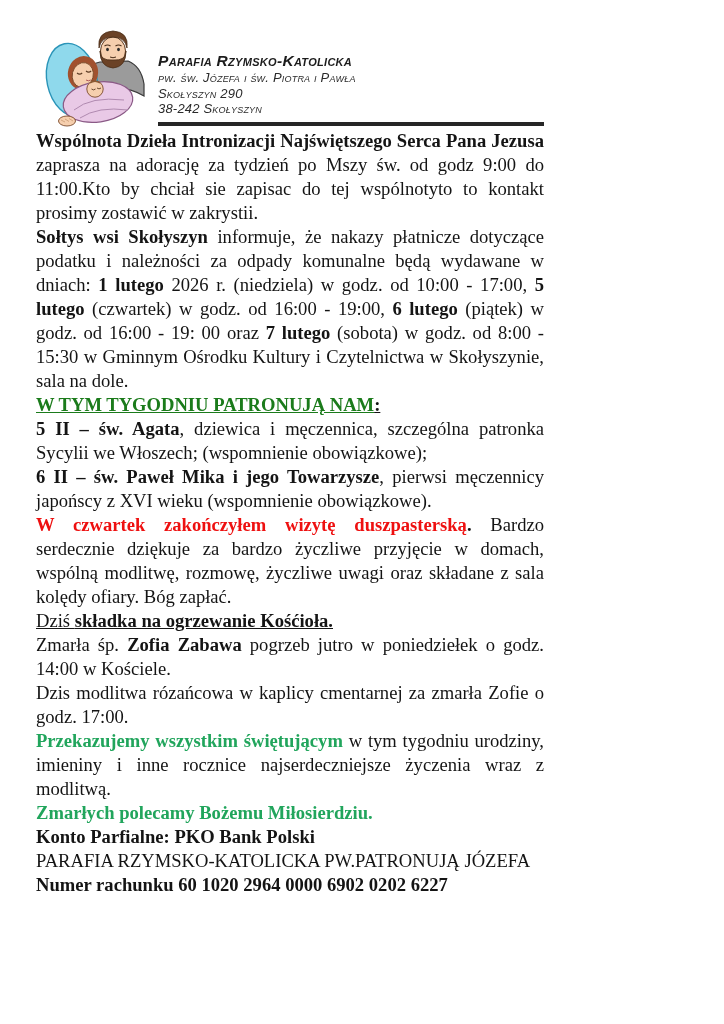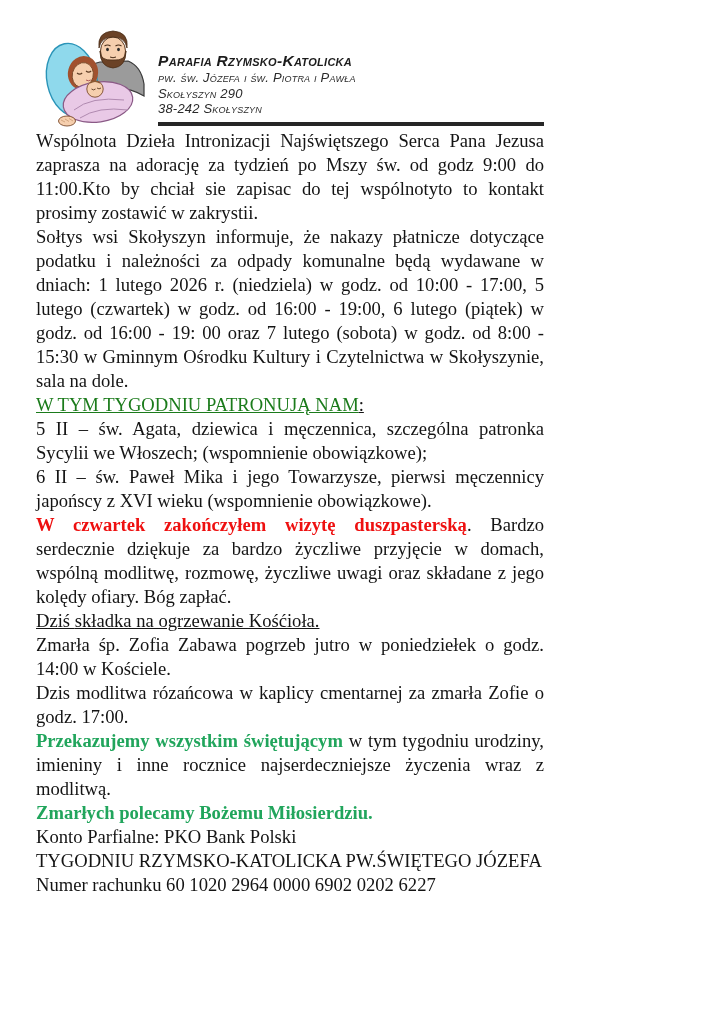--- a/index.html
+++ b/index.html
@@ -26,23 +26,23 @@
   .parish-sub{
     margin:0;
     font:italic small-caps normal 13px/15.5px "Liberation Sans",sans-serif;
     letter-spacing:.2px;color:#2a2a2a;
   }
   
   .content{margin-top:3px;font-size:18.6px;line-height:24px;}
   .content p{margin:0;text-align:justify;}
   .mt-s{margin-top:14px;}
   .mt-m{margin-top:20px;}
-  .b{font-weight:normal;}
+  .b{font-weight:bold;}
   .u{text-decoration:underline;}
-  .green-dark{color:var(--green-dark,#1b7b1b);font-weight:normal;}
+  .green-dark{color:var(--green-dark,#1b7b1b);font-weight:bold;}
   .green{color:var(--green,#21a55c);font-weight:bold;}
   .red{color:var(--red,#ee1010);font-weight:bold;}
   .black{color:#141414;}
   .center{text-align:center;}
 </style>
 </head>
 <body>
 
 <div class="page">
 
@@ -96,30 +96,30 @@
 
     <p><span class="b">Sołtys wsi Skołyszyn</span><span> informuje, że nakazy płatnicze dotyczące podatku i należności za odpady komunalne będą wydawane w dniach: </span><span class="b">1 lutego</span><span> 2026 r. (niedziela) w godz. od 10:00 - 17:00, </span><span class="b">5 lutego</span><span> (czwartek) w godz. od 16:00 - 19:00, </span><span class="b">6 lutego</span><span> (piątek) w godz. od 16:00 - 19: 00 oraz </span><span class="b">7 lutego</span><span> (sobota) w godz. od 8:00 - 15:30 w Gminnym Ośrodku Kultury i Czytelnictwa w Skołyszynie, sala na dole.</span></p>
 
 
     <p class="mt-s"><span class="green-dark u">W TYM TYGODNIU PATRONUJĄ NAM</span><span class="b u black">:</span></p>
 
     <p><span class="b">5 II – św. Agata</span><span>, dziewica i męczennica, szczególna patronka Sycylii we Włoszech; (wspomnienie obowiązkowe);</span></p>
 
     <p><span class="b">6 II – św. Paweł Mika i jego Towarzysze</span><span>, pierwsi męczennicy japońscy z XVI wieku (wspomnienie obowiązkowe).</span></p>
 
-    <p class="mt-s"><span class="red">W czwartek zakończyłem wizytę duszpasterską</span><span class="b">.</span><span> Bardzo serdecznie dziękuje za bardzo życzliwe przyjęcie w domach, wspólną modlitwę, rozmowę, życzliwe uwagi oraz składane z jego kolędy ofiary. Bóg zapłać.</span></p>
+    <p class="mt-s"><span class="red">W czwartek zakończyłem wizytę duszpasterską</span><span class="b">.</span><span> Bardzo serdecznie dziękuje za bardzo życzliwe przyjęcie w domach, wspólną modlitwę, rozmowę, życzliwe uwagi oraz składane z sala kolędy ofiary. Bóg zapłać.</span></p>
 
     <p><span class="u">Dziś </span><span class="b u">składka na ogrzewanie Kośćioła.</span></p>
 
     <p class="mt-m"><span>Zmarła śp. </span><span class="b">Zofia Zabawa</span><span> pogrzeb jutro w poniedziełek o godz. 14:00 w Kościele.</span></p>
 
     <p>Dzis modlitwa rózańcowa w kaplicy cmentarnej za zmarła Zofie o godz. 17:00.</p>
 
     <p class="mt-m"><span class="green">Przekazujemy wszystkim świętującym</span><span> w tym tygodniu urodziny, imieniny i inne rocznice najserdeczniejsze życzenia wraz z modlitwą.</span></p>
 
     <p class="green">Zmarłych polecamy Bożemu Miłosierdziu.</p>
 
     <p class="center b">Konto Parfialne: PKO Bank Polski</p>
-    <p class="center">TYGODNIU RZYMSKO-KATOLICKA PW.ŚWIĘTEGO JÓZEFA</p>
+    <p class="center">PARAFIA RZYMSKO-KATOLICKA PW.PATRONUJĄ JÓZEFA</p>
     <p class="center b">Numer rachunku 60 1020 2964 0000 6902 0202 6227</p>
 
   </div>
 </div>
 
 </body></html>

